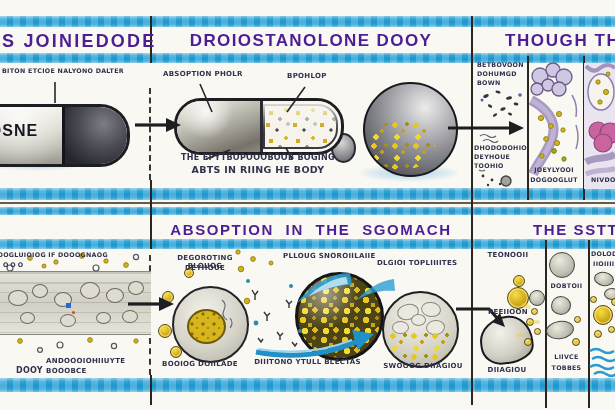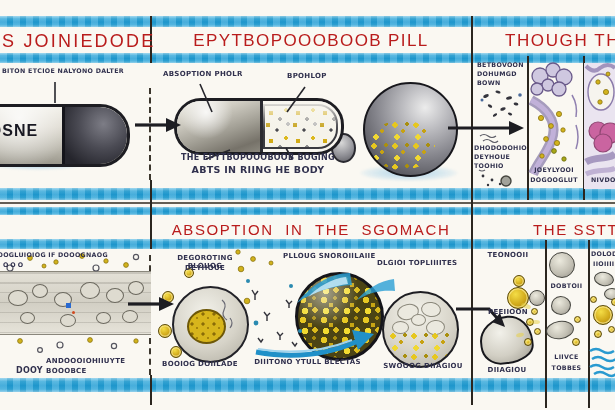--- a/index.html
+++ b/index.html
@@ -11,21 +11,21 @@
   
   .stripe{
     position:absolute;left:0;width:615px;
     background:linear-gradient(180deg,#8ed0ec 0%,#36a9da 25%,#1f9cd4 55%,#2ea6d9 80%,#7cc6e6 100%);
     background-blend-mode:normal;
   }
   .stripe::after{content:"";position:absolute;inset:0;
     background:repeating-linear-gradient(90deg,rgba(255,255,255,.18) 0 7px,rgba(0,0,0,.04) 7px 13px);}
   .inkline{position:absolute;left:0;width:615px;height:2px;background:#3c362c;opacity:.8;}
   
-  .hdr{position:absolute;color:#b91c1c;font-weight:normal;font-family:"Liberation Sans",sans-serif;
+  .hdr{position:absolute;color:#4c1d95;font-weight:bold;font-family:"Liberation Sans",sans-serif;
        white-space:nowrap;}
   .hdr1{font-size:18px;letter-spacing:2.2px;}
   .hdr2{font-size:15px;letter-spacing:1.6px;}
   
   .vline{position:absolute;width:2px;background:#2b261f;}
   .vdash{position:absolute;width:0;border-left:2px dashed #3a352c;}
   
   .lbl{position:absolute;color:#31314e;font-weight:bold;font-size:7px;
        letter-spacing:.3px;line-height:1.2;white-space:nowrap;z-index:6;}
   .lbl.c{text-align:center;white-space:normal;}
@@ -155,21 +155,21 @@
   <div class="vline" style="left:150px;top:180px;height:69px;"></div>
   <div class="vdash" style="left:149px;top:255px;height:120px;"></div>
   <div class="vline" style="left:150px;top:375px;height:30px;"></div>
   <div class="vline" style="left:471px;top:16px;height:389px;"></div>
   <div class="vline" style="left:527px;top:56px;height:144px;"></div>
   <div class="vline" style="left:583px;top:56px;height:144px;"></div>
   <div class="vline" style="left:545px;top:240px;height:168px;"></div>
   <div class="vline" style="left:588px;top:240px;height:168px;"></div>
 
   <div class="hdr hdr1" style="left:2px;top:31px;">S JOINIEDODE</div>
-  <div class="hdr hdr1" style="left:150px;top:31px;width:322px;text-align:center;letter-spacing:1.4px;font-size:17px;">EPYTBOPOOOBOOB PILL</div>
+  <div class="hdr hdr1" style="left:150px;top:31px;width:322px;text-align:center;letter-spacing:1.4px;font-size:17px;">DROIOSTANOLONE DOOY</div>
   <div class="hdr hdr1" style="left:505px;top:31px;letter-spacing:1.6px;font-size:17px;">THOUGH THE BO</div>
 
   <div class="hdr hdr2" style="left:150px;top:221px;width:322px;text-align:center;word-spacing:6px;">ABSOPTION IN THE SGOMACH</div>
   <div class="hdr hdr2" style="left:533px;top:221px;">THE SSTTOM</div>
 
   <div class="lbl tiny" style="left:2px;top:67px;">BITON ETCIOE NALYONO DALTER</div>
   <div class="blue-smudge" style="left:-10px;top:158px;width:95px;height:12px;"></div>
   <div class="capsule1">
     <div class="dots"></div>
     <div class="capdark"></div>

